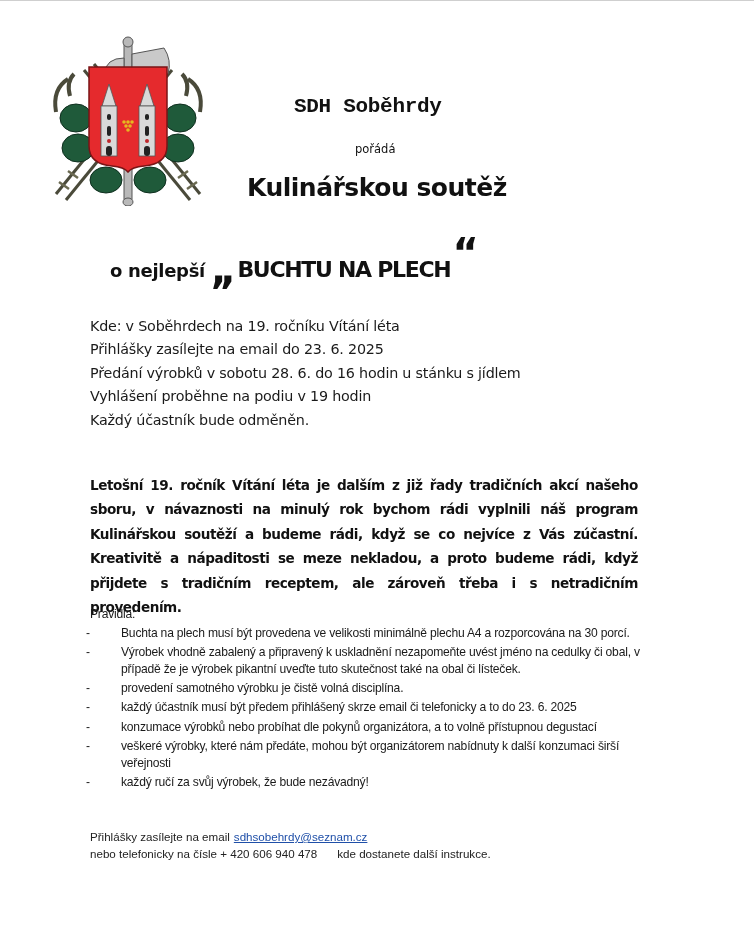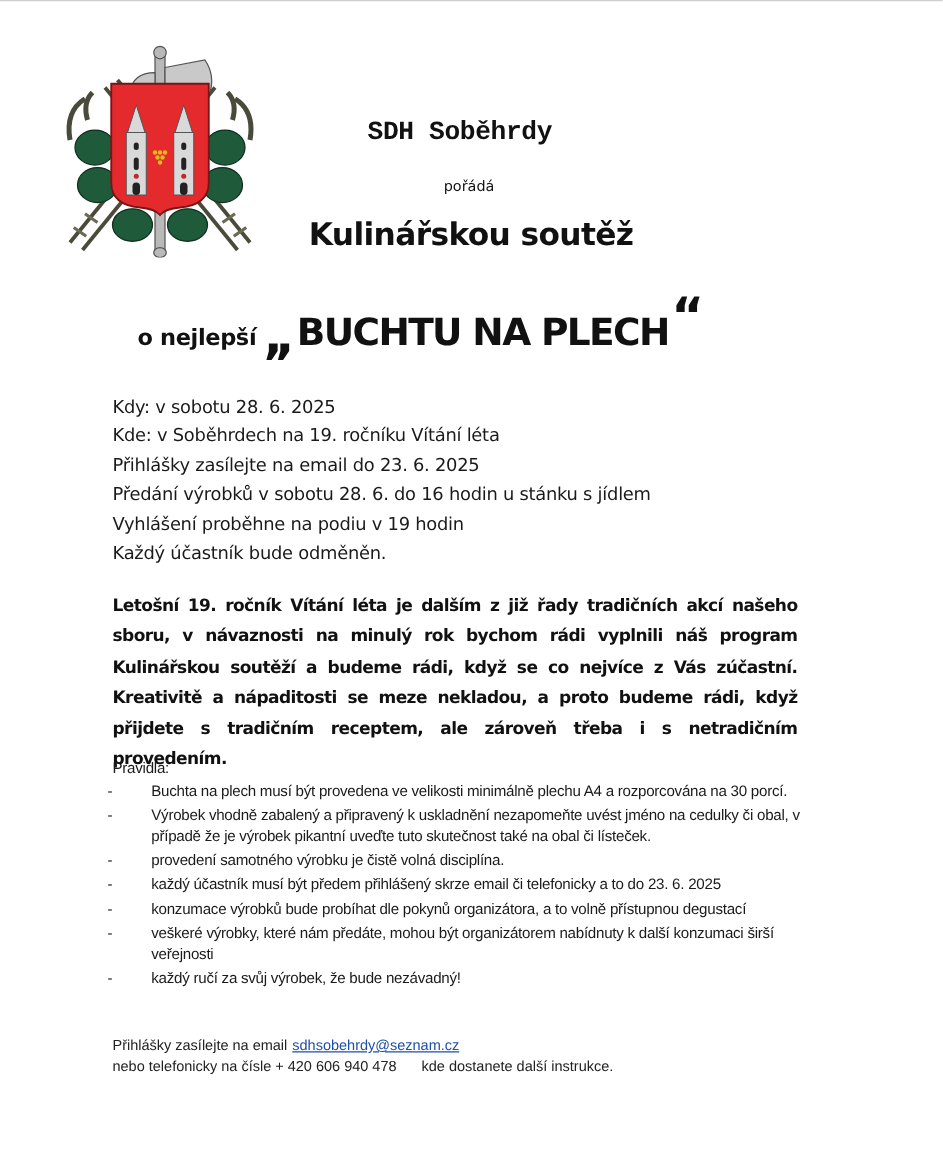--- a/index.html
+++ b/index.html
@@ -8,21 +8,21 @@
     font-family: "Liberation Sans", "DejaVu Sans", sans-serif; color: #111;
   }
   .topline { position: absolute; left: 0; top: 0; width: 754px; height: 1px; background: #cfcfcf; }
   .logo { position: absolute; left: 42px; top: 34px; width: 172px; height: 172px; }
   .org-name { position: absolute; left: 294px; top: 95px; font-family: Liberation Mono, monospace; font-weight: bold; font-size: 21px; letter-spacing: -0.3px; white-space: nowrap; }
   .organizes { position: absolute; left: 355px; top: 142px; font-family: "DejaVu Sans", sans-serif; font-weight: normal; font-size: 11.5px; white-space: nowrap; }
   .competition { position: absolute; left: 247px; top: 173px; font-family: "DejaVu Sans", sans-serif; font-weight: bold; font-size: 25px; letter-spacing: -0.5px; white-space: nowrap; }
   .headline { position: absolute; left: 110px; top: 240px; white-space: nowrap; font-family: "DejaVu Sans", sans-serif; font-weight: bold; }
   .headline .pre { font-size: 18px; letter-spacing: -0.3px; }
   .headline .q-open { font-size: 40px; position: relative; top: 6px; letter-spacing: -6px; margin-left: 6px; margin-right: 8px; }
-  .headline .main { font-size: 30px; letter-spacing: -1.3px; }
+  .headline .main { font-size: 22px; letter-spacing: -1.3px; }
   .headline .q-close { font-size: 40px; position: relative; top: -10px; margin-left: 2px; }
   .info { position: absolute; left: 90px; top: 315px; font-family: "DejaVu Sans", sans-serif; font-size: 14.3px; line-height: 23.4px; letter-spacing: -0.2px; color: #1a1a1a; }
   .info div { white-space: nowrap; }
   .para { position: absolute; left: 90px; top: 473px; width: 548px; font-family: "DejaVu Sans", sans-serif; font-weight: bold; font-size: 13.6px; line-height: 24.4px; text-align: justify; letter-spacing: -0.45px; color: #111; }
   .rules { position: absolute; left: 90px; top: 606px; width: 600px; font-family: "Liberation Sans", sans-serif; font-size: 12.1px; line-height: 17.6px; color: #1a1a1a; letter-spacing: -0.2px; }
   .rules-title { margin-bottom: 1px; }
   .rules ul { list-style: none; margin: 0; padding: 0; }
   .rules li { position: relative; padding-left: 31px; margin-bottom: 1.5px; width: 540px; }
   .rules li .dash-mark { position: absolute; left: -4px; top: 0; }
   .rules .item-text { display: block; }
@@ -105,21 +105,20 @@
 
 <div class="org-name">SDH Soběhrdy</div>
 <div class="organizes">pořádá</div>
 <div class="competition">Kulinářskou soutěž</div>
 
 <div class="headline">
   <span class="pre">o nejlepší</span><span class="q-open">,,</span><span class="main">BUCHTU NA PLECH</span><span class="q-close">“</span>
 </div>
 
 <div class="info">
-  <div>Kdy: v sobotu 28. 6. 2025</div>
   <div>Kde: v Soběhrdech na 19. ročníku Vítání léta</div>
   <div>Přihlášky zasílejte na email do 23. 6. 2025</div>
   <div>Předání výrobků v sobotu 28. 6. do 16 hodin u stánku s jídlem</div>
   <div>Vyhlášení proběhne na podiu v 19 hodin</div>
   <div>Každý účastník bude odměněn.</div>
 </div>
 
 <div class="para">Letošní 19. ročník Vítání léta je dalším z již řady tradičních akcí našeho sboru, v návaznosti na minulý rok bychom rádi vyplnili náš program Kulinářskou soutěží a budeme rádi, když se co nejvíce z Vás zúčastní. Kreativitě a nápaditosti se meze nekladou, a proto budeme rádi, když přijdete s tradičním receptem, ale zároveň třeba i s netradičním provedením.</div>
 
 <div class="rules">
@@ -136,21 +135,21 @@
     <li>
         <span class="dash-mark">-</span>
         <span class="item-text">provedení samotného výrobku je čistě volná disciplína.</span>
       </li>
     <li>
         <span class="dash-mark">-</span>
         <span class="item-text">každý účastník musí být předem přihlášený skrze email či telefonicky a to do 23. 6. 2025</span>
       </li>
     <li>
         <span class="dash-mark">-</span>
-        <span class="item-text">konzumace výrobků bude probíhat dle pokynů organizátora, a to volně přístupnou degustací</span>
+        <span class="item-text">konzumace výrobků nebo probíhat dle pokynů organizátora, a to volně přístupnou degustací</span>
       </li>
     <li>
         <span class="dash-mark">-</span>
         <span class="item-text">veškeré výrobky, které nám předáte, mohou být organizátorem nabídnuty k další konzumaci širší veřejnosti</span>
       </li>
     <li>
         <span class="dash-mark">-</span>
         <span class="item-text">každý ručí za svůj výrobek, že bude nezávadný!</span>
       </li>
   </ul>

